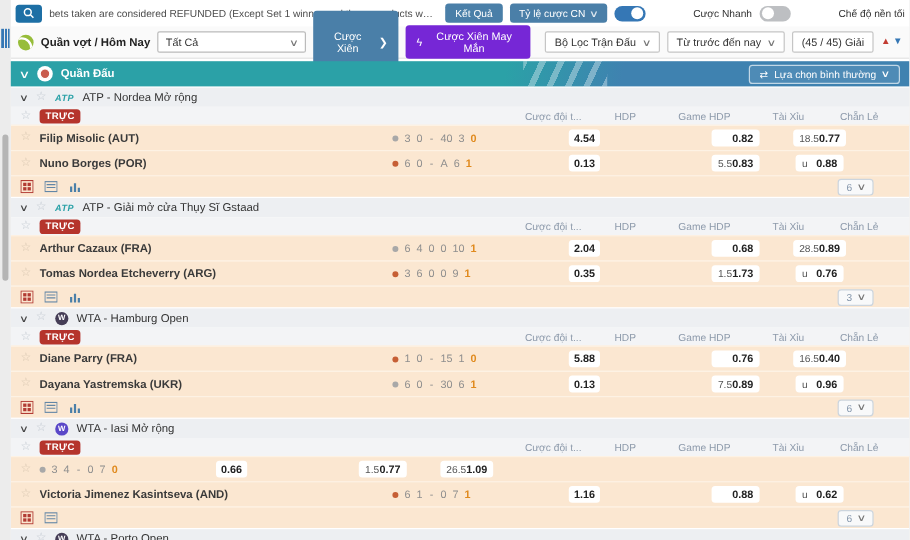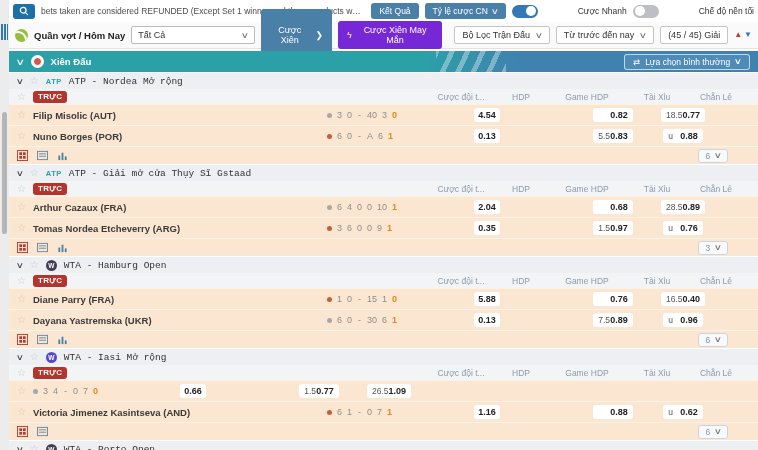--- a/index.html
+++ b/index.html
@@ -40,22 +40,22 @@
   .tealball::after{content:"";position:absolute;left:2px;top:2px;width:9px;height:9px;border-radius:50%;background:#c95c4e;border:1px solid #fff;box-sizing:border-box;}
   .tealtitle{font-weight:bold;font-size:9.5px;position:relative;}
   .viewbtn{position:relative;display:flex;align-items:center;gap:5px;border:1px solid rgba(255,255,255,.65);background:rgba(255,255,255,.08);color:#fff;border-radius:3px;padding:2px 8px;font-size:8.5px;font-family:inherit;cursor:pointer;}
   
   #leagues{flex:1;min-height:0;}
   .league{margin-top:1px;}
   .lg-head{height:16px;display:flex;align-items:center;gap:7px;background:#edeff2;padding:0 8px;font-size:9px;}
   .lg-head .chev{color:#444;}
   .star{color:#c3cad2;font-size:10px;line-height:1;}
   .star.peach{color:#d9c8b2;}
-  .lg-name{color:#333;font-size:9.5px;font-family:Liberation Mono, monospace;}
-  .logo-atp{color:#2aa1a7;font-weight:bold;font-size:7.5px;letter-spacing:.5px;}
+  .lg-name{color:#333;font-size:9.5px;}
+  .logo-atp{color:#2aa1a7;font-style:italic;font-weight:bold;font-size:7.5px;letter-spacing:.5px;}
   .logo-wta,.logo-wta2{width:11px;height:11px;border-radius:50%;color:#fff;font-size:6.5px;font-weight:bold;display:inline-flex;align-items:center;justify-content:center;}
   .logo-wta{background:#453d56;}
   .logo-wta2{background:#5a48c8;}
   .live-row{height:15px;display:flex;align-items:center;gap:7px;background:#f3f4f6;padding:0 8px;}
   .badge{background:#b5342c;color:#fff;font-weight:bold;font-size:8px;padding:1.5px 5px;border-radius:3px;letter-spacing:.3px;}
   .colhead{display:flex;flex:0 0 312px;margin-right:8px;font-size:8.5px;color:#8d9aab;}
   .colhead span{text-align:center;}
   .c-ml{width:62px;flex:0 0 62px;} .c-hdp{width:58px;flex:0 0 58px;} .c-ghdp{width:74px;flex:0 0 74px;} .c-ou{width:66px;flex:0 0 66px;} .c-oe{width:52px;flex:0 0 52px;}
   .p-row{height:20px;display:flex;align-items:center;gap:7px;background:#fbe7d1;padding:0 0 0 8px;border-top:1px solid #fdf2e4;}
   .p-name{flex:1;font-weight:bold;color:#3a3a3a;font-size:9.5px;white-space:nowrap;overflow:hidden;}
@@ -140,21 +140,21 @@
         </span>
       <span class="sorticon">
           <span class="up">▲</span>
           <span class="dn">▼</span>
         </span>
     </div>
 
     <div class="tealbar">
       <span class="tealchev">∨</span>
       <span class="tealball"></span>
-      <span class="tealtitle">Xiên Đấu</span>
+      <span class="tealtitle">Quần Đấu</span>
       <span class="spacer"></span>
       <button class="viewbtn">
           <span>⇄</span>
           <span>Lựa chọn bình thường</span>
           <span class="chev" style="color:#fff">∨</span>
         </button>
     </div>
 
     <div id="leagues">
         <div class="league">
@@ -335,21 +335,21 @@
               <span class="gp">1</span>
             </div>
             <div class="cols">
               <div class="c-ml">
                 <span class="box single">0.35</span>
               </div>
               <div class="c-hdp"></div>
               <div class="c-ghdp">
                 <span class="box pair">
                   <span class="line">1.5</span>
-                  <span class="odds">0.97</span>
+                  <span class="odds">1.73</span>
                 </span>
               </div>
               <div class="c-ou">
                 <span class="box pair">
                   <span class="line">u</span>
                   <span class="odds">0.76</span>
                 </span>
               </div>
               <div class="c-oe"></div>
             </div>

